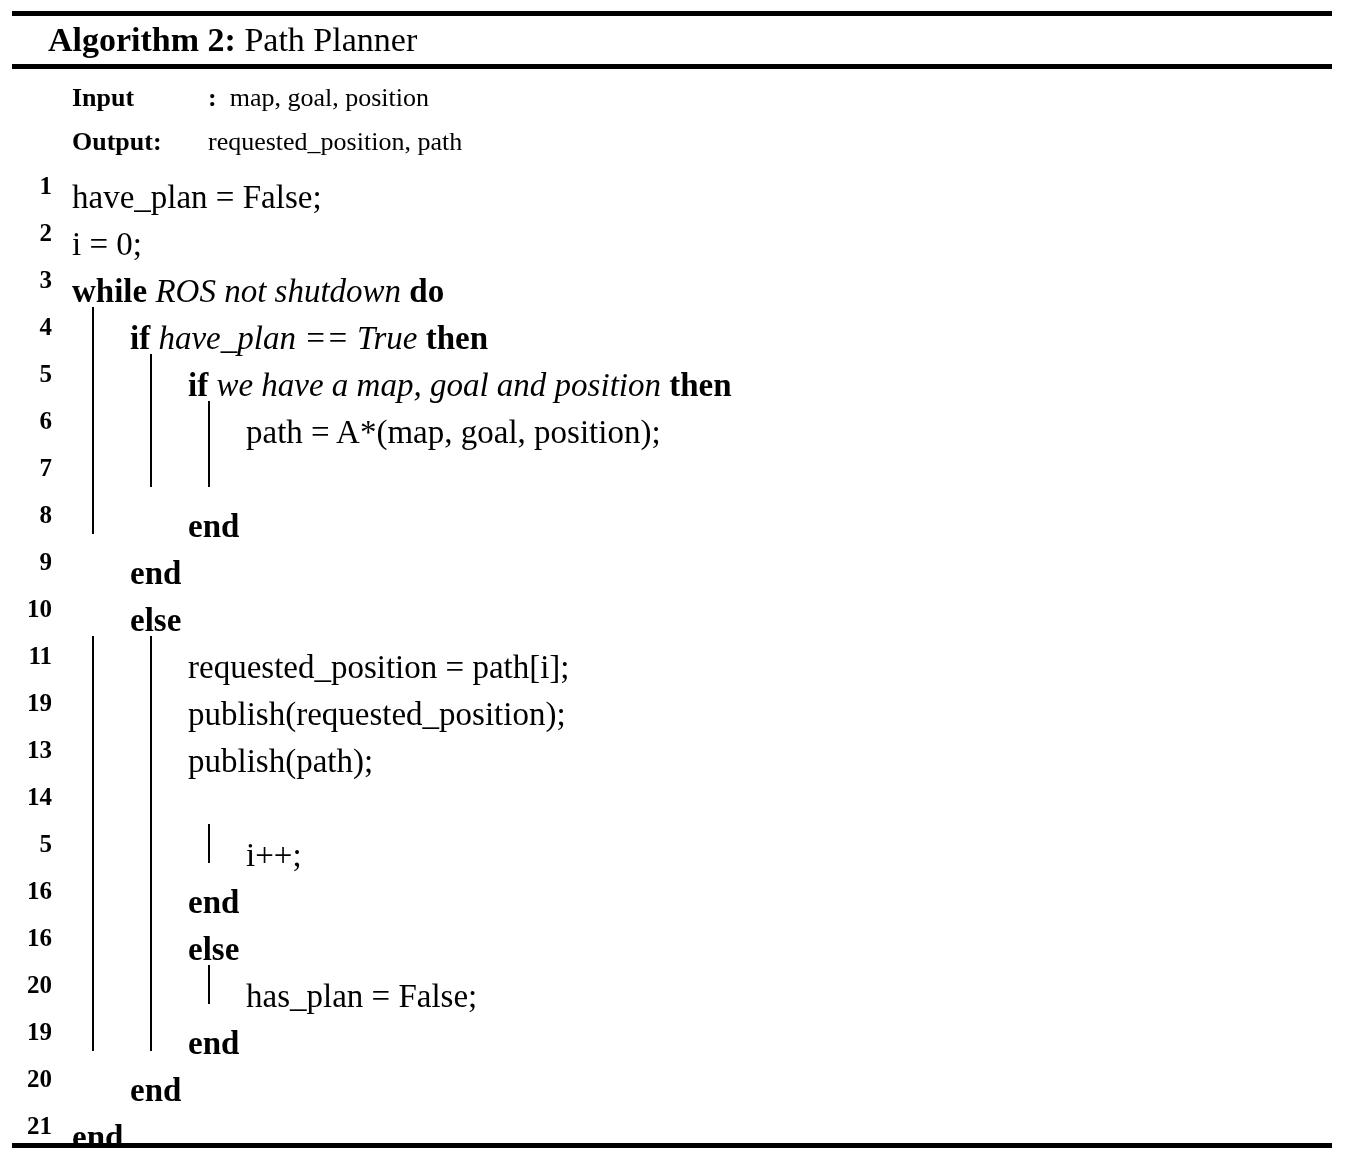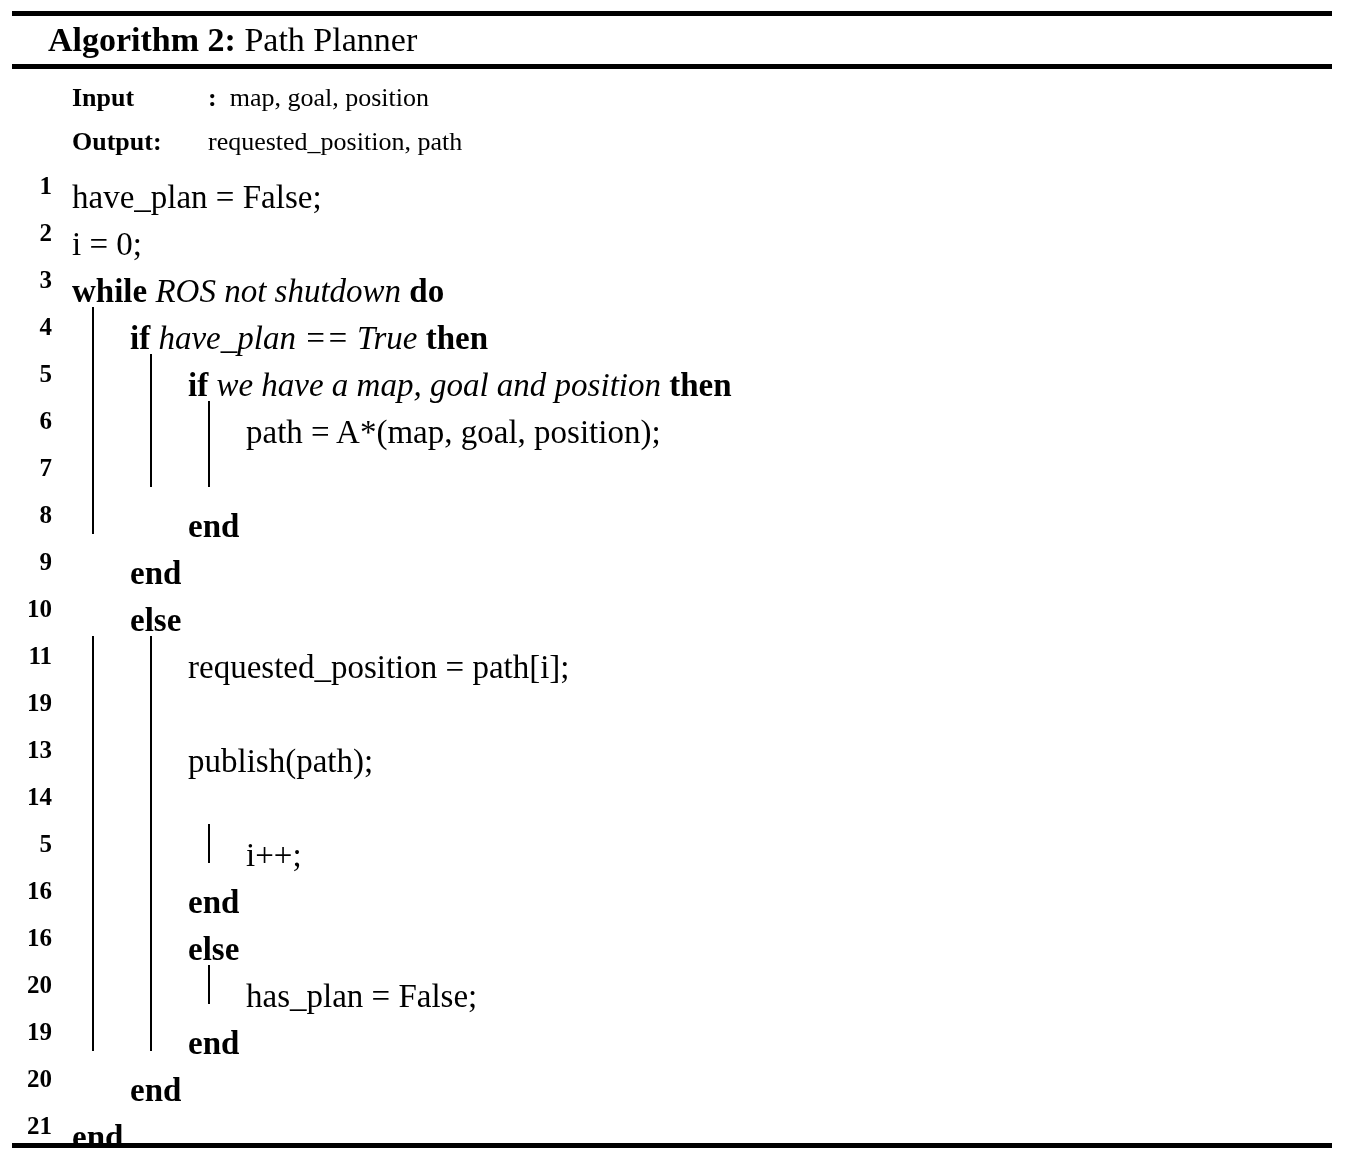--- a/index.html
+++ b/index.html
@@ -152,20 +152,21 @@
       <div class="code-line" style="top: 585px;">
         <span class="lineno">10</span>
         <span class="code-text" style="left: 130px;"><span class="kw">else</span></span>
       </div>
       <div class="code-line" style="top: 632px;">
         <span class="lineno">11</span>
         <span class="code-text" style="left: 188px;"><span>requested_position = path[i];</span></span>
       </div>
       <div class="code-line" style="top: 679px;">
         <span class="lineno">19</span>
+        <span class="code-text" style="left: 188px;"><span>publish(requested_position);</span></span>
       </div>
       <div class="code-line" style="top: 726px;">
         <span class="lineno">13</span>
         <span class="code-text" style="left: 188px;"><span>publish(path);</span></span>
       </div>
       <div class="code-line" style="top: 773px;">
         <span class="lineno">14</span>
       </div>
       <div class="code-line" style="top: 820px;">
         <span class="lineno">5</span>

